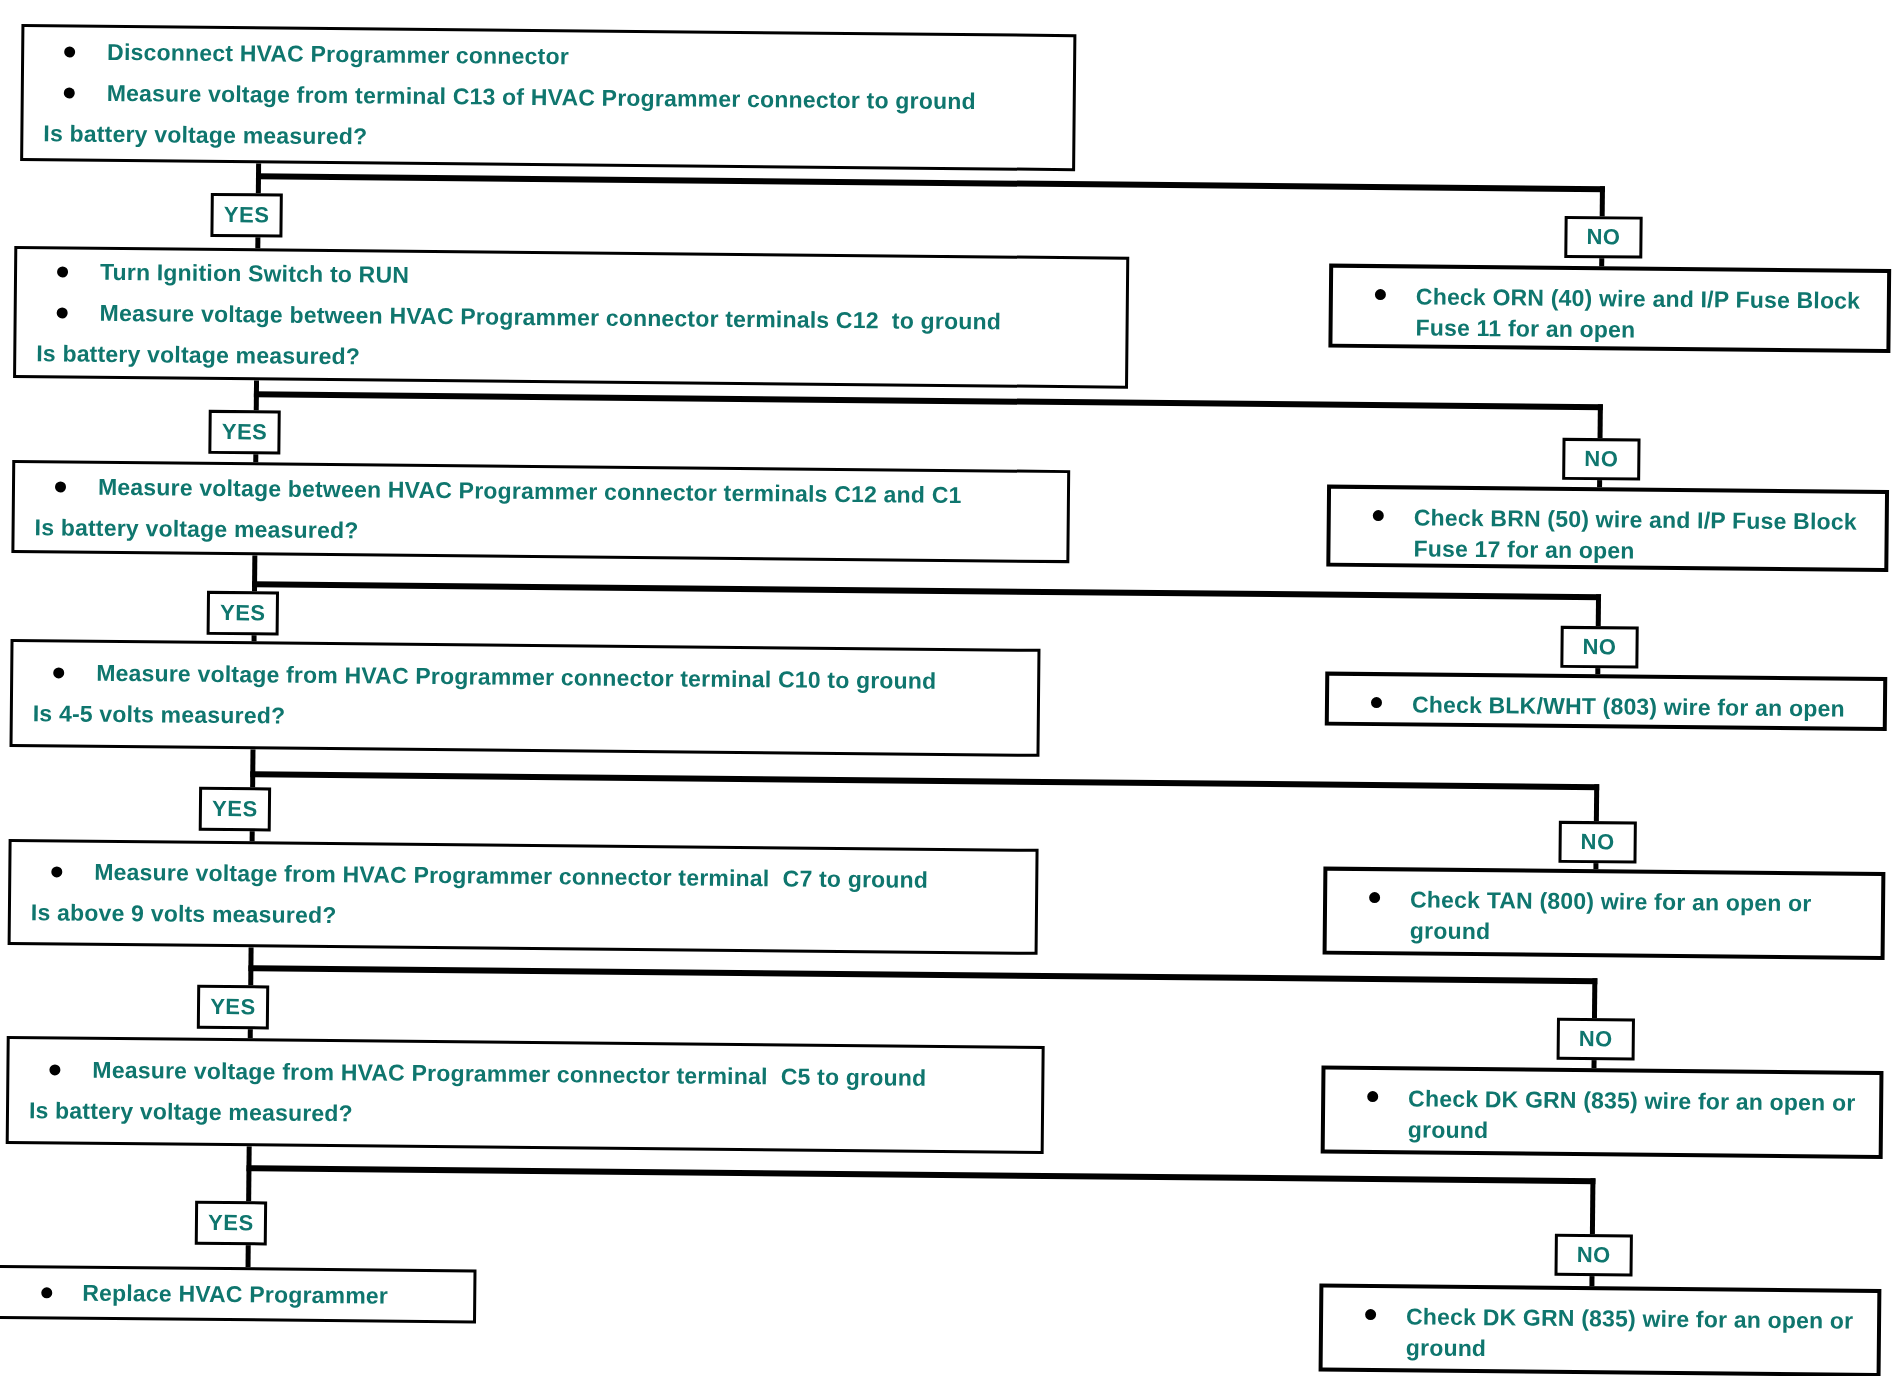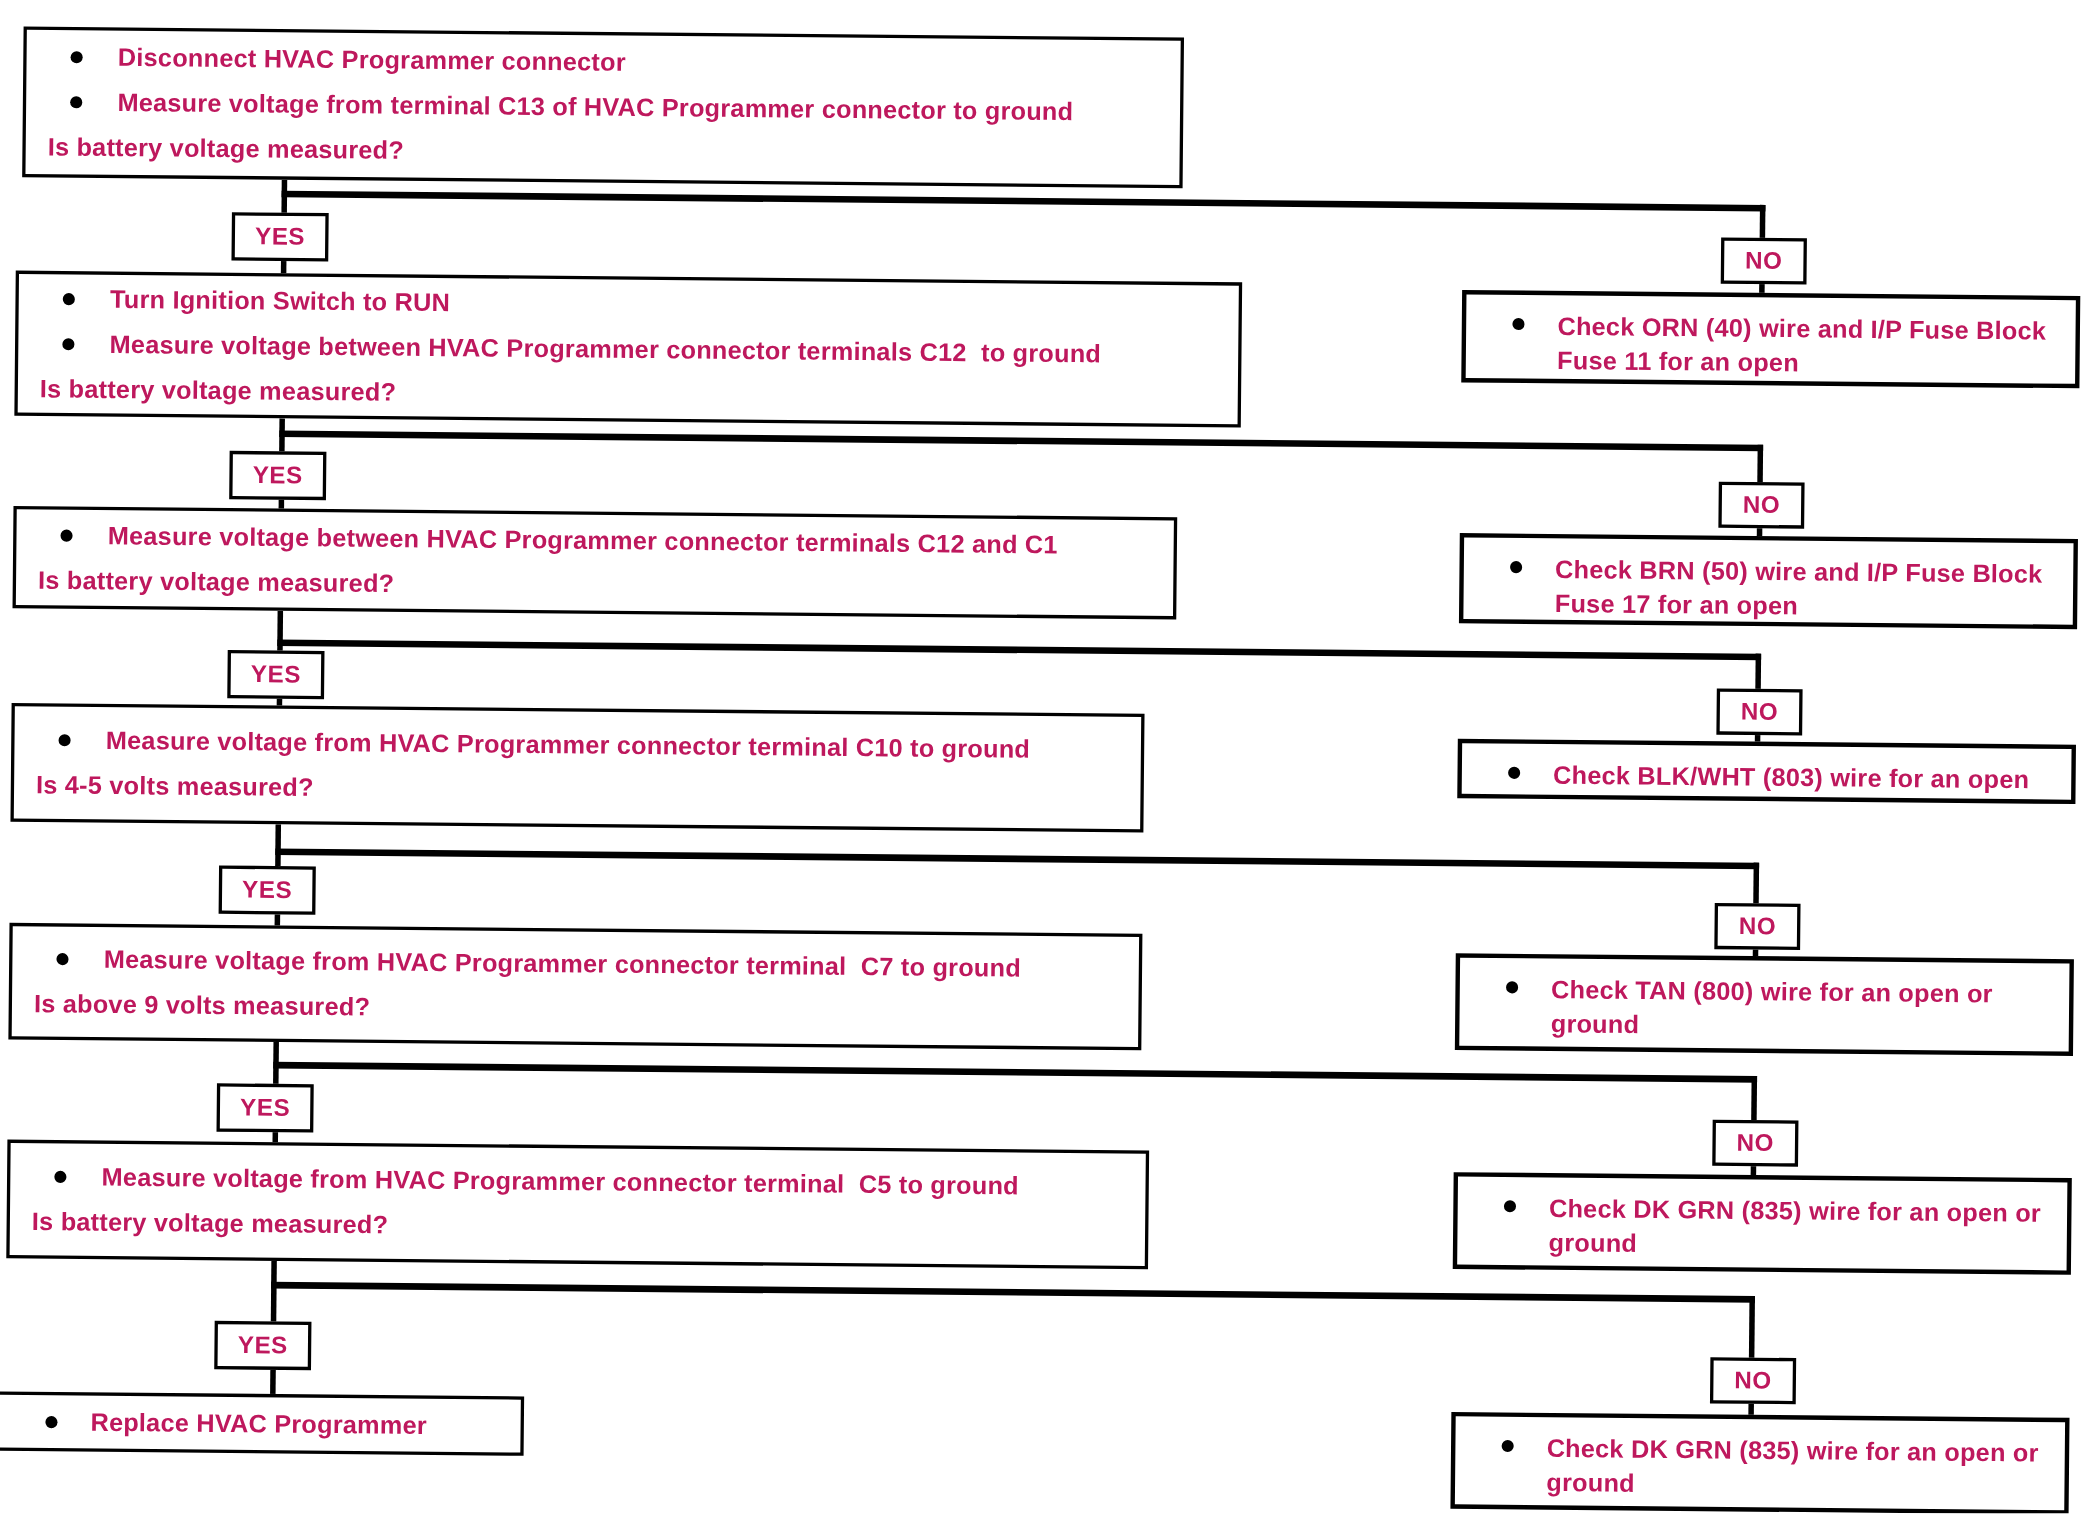--- a/index.html
+++ b/index.html
@@ -3,21 +3,21 @@
 <meta charset="utf-8">
 <style>
   html,body{margin:0;padding:0;background:#ffffff;}
   .page{
     position:relative;
     width:1900px;height:1376px;
     background:#ffffff;
     overflow:hidden;
     font-family:"Liberation Sans", sans-serif;
     font-weight:700;
-    color:#be185d;
+    color:#0f766e;
   }
   
   .sheet{
     position:absolute;left:0;top:0;width:1900px;height:1376px;
     transform:rotate(0.55deg);
     transform-origin:950px 700px;
   }
   .qbox{
     position:absolute;
     box-sizing:border-box;
@@ -35,21 +35,21 @@
     width:11px;height:11px;border-radius:50%;
     background:#000;flex-shrink:0;display:inline-block;
   }
   .tag{
     position:absolute;box-sizing:border-box;
     border:3px solid #000;background:#fff;
     display:flex;align-items:center;justify-content:center;
     font-size:22px;letter-spacing:.5px;
     z-index:3;
   }
-  .tag-yes{width:88px;height:44px;}
+  .tag-yes{width:72px;height:44px;}
   .tag-no{width:78px;height:42px;}
   .abox{
     position:absolute;box-sizing:border-box;
     border:4px solid #000;background:#fff;
     display:flex;align-items:flex-start;gap:30px;
     padding:13px 10px 4px 42px;
     z-index:2;
   }
   .abox .bullet{margin-top:8px;}
   .atext{font-size:23px;letter-spacing:.2px;width:490px;line-height:31px;}

